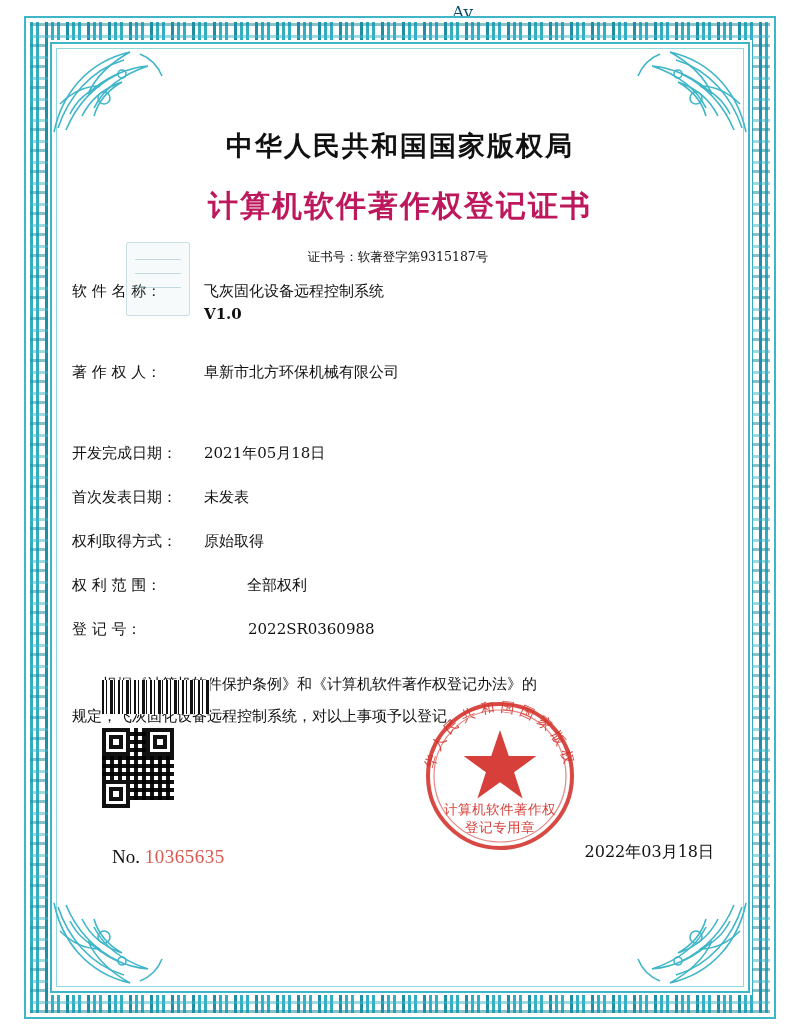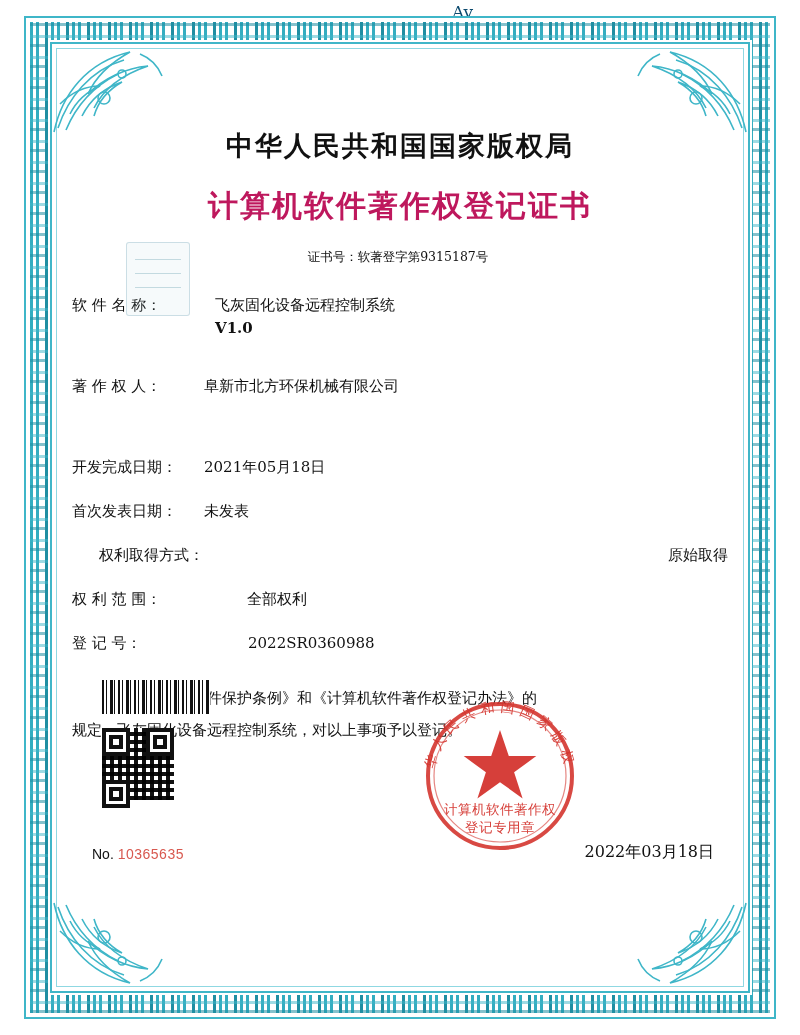--- a/index.html
+++ b/index.html
@@ -147,25 +147,25 @@
   }
   .field .lbl {
     width: 132px;
     flex: 0 0 132px;
     letter-spacing: 0px;
     white-space: nowrap;
   }
   .field .val { flex: 1; }
   .field .val .line2 { margin-top: 4px; font-family: "DejaVu Serif", serif; font-weight: bold; }
 
-  .row-name { margin-top: 30px; gap: 11px; }
+  .row-name { margin-top: 16px; }
   .row-owner { margin-top: 40px; }
   .row-dev { margin-top: 62px; align-items: flex-end; }
   .row-pub { margin-top: 25px; }
-  .row-acq { margin-top: 25px; text-align: right; }
+  .row-acq { margin-top: 25px; }
   .row-scope { margin-top: 25px; gap: 43px; }
   .row-reg { margin-top: 25px; gap: 44px; }
 
   .para {
     margin-top: 30px;
     font-size: 15px;
     line-height: 2.1;
     color: #111;
     font-family: "DejaVu Serif", serif;
   }
@@ -216,25 +216,25 @@
     position: absolute;
     left: 102px; top: 780px;
     width: 20px; height: 20px;
     border: 4px solid #111;
     background: #fff;
     box-shadow: inset 0 0 0 3px #fff, inset 0 0 0 7px #111;
   }
 
   .serial {
     position: absolute;
-    left: 92px;
+    left: 112px;
     top: 846px;
-    font-size: 14px;
-    color: #111;
-    font-family: Liberation Sans, sans-serif;
+    font-size: 19px;
+    color: #111;
+    font-family: Liberation Serif, serif;
   }
   .serial .num { color: #d8584f; letter-spacing: 0.5px; }
 
   .issue-date {
     position: absolute;
     right: 86px;
     top: 842px;
     font-size: 16px;
     color: #111;
     font-family: "DejaVu Serif", serif;

